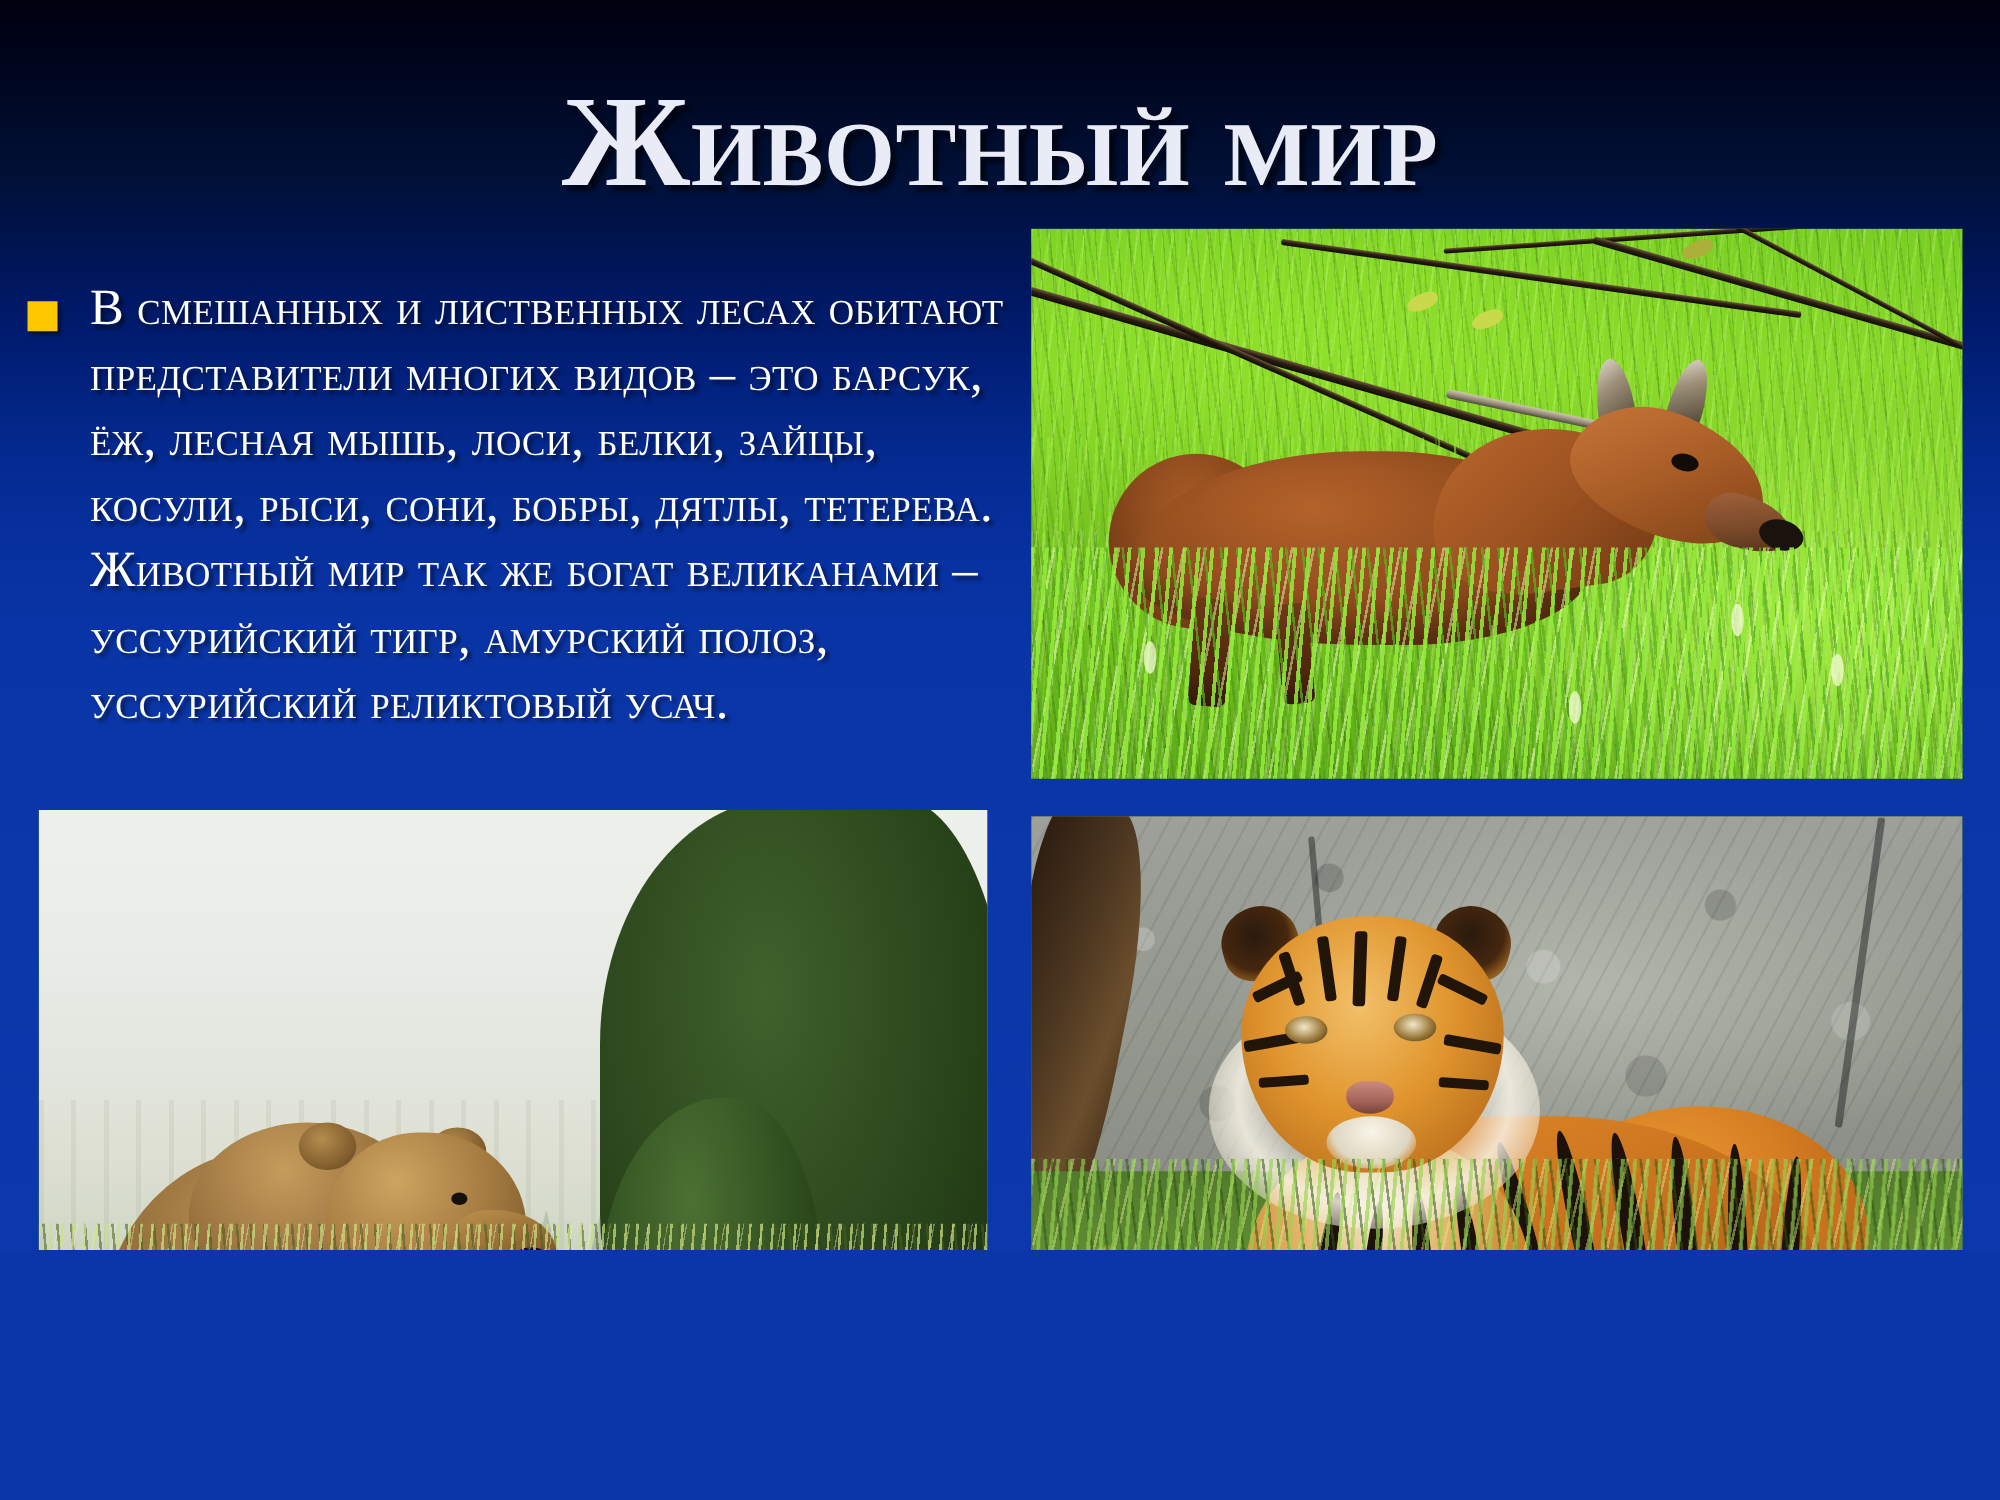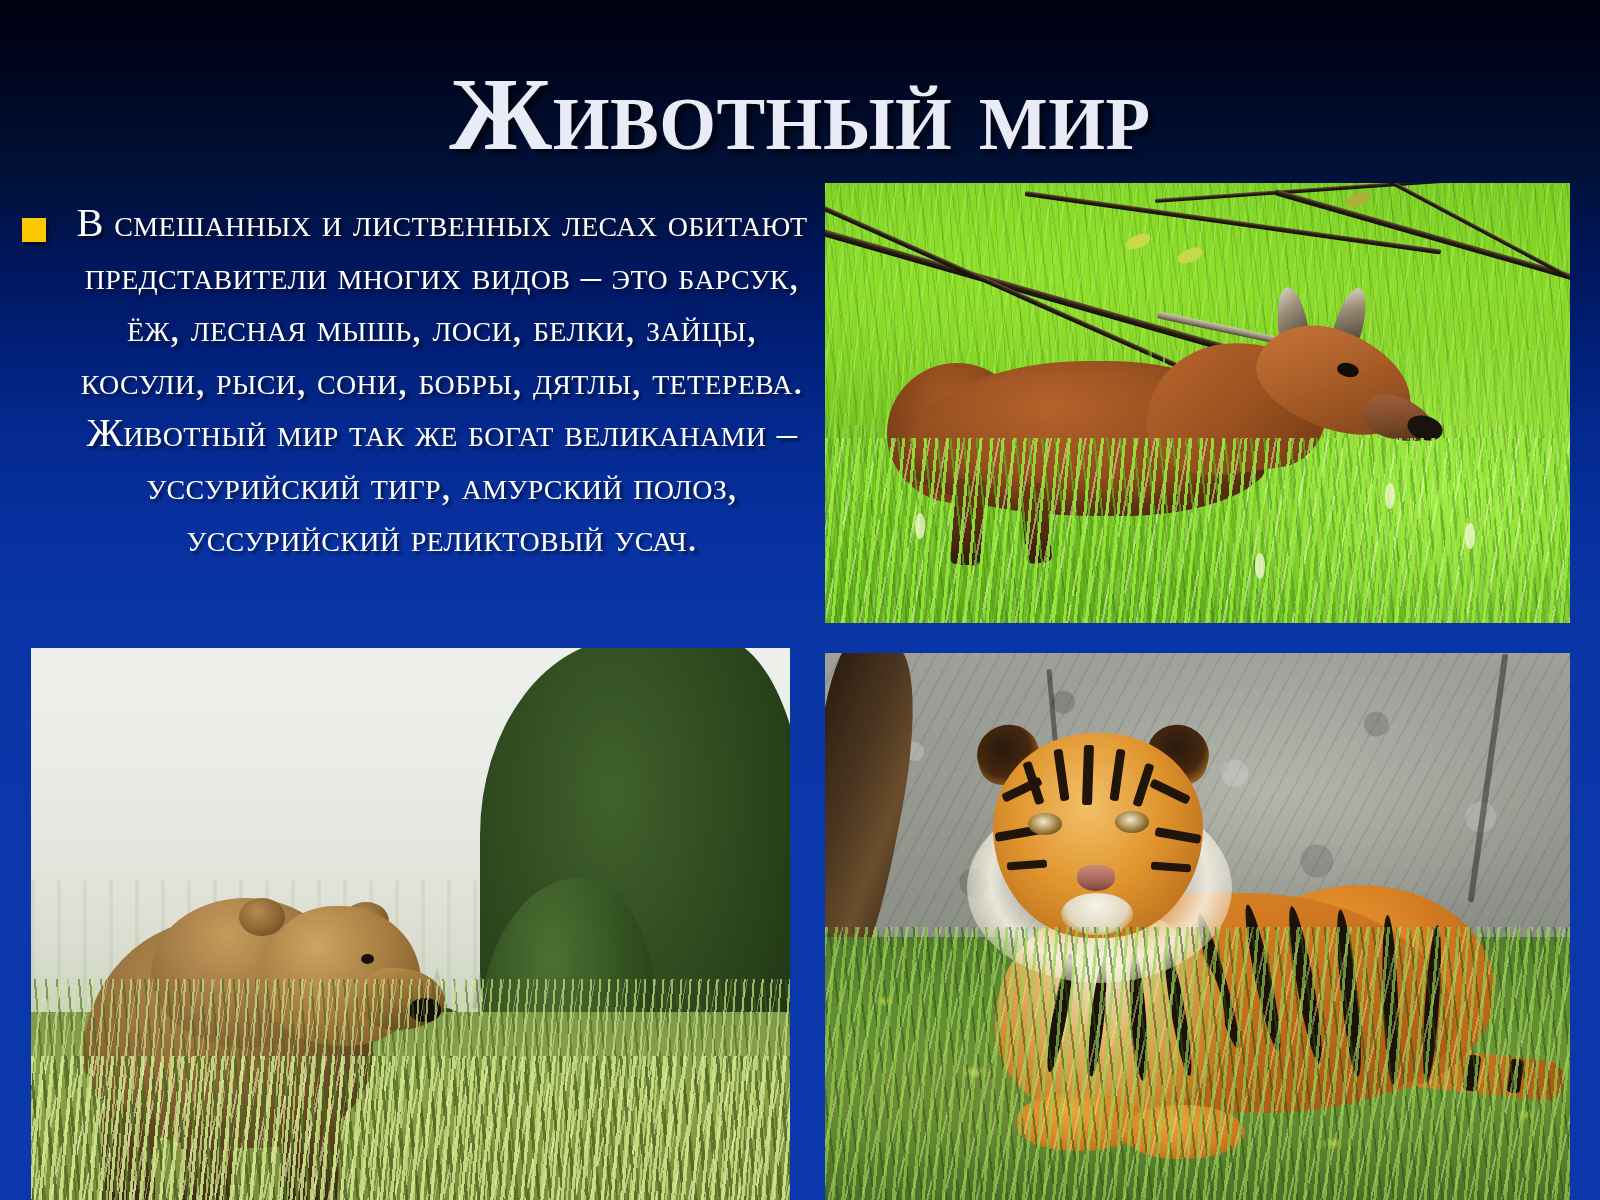--- a/index.html
+++ b/index.html
@@ -11,21 +11,21 @@
   }
 
   body {
     font-family: "Liberation Serif", serif;
     background: #0a36a8;
   }
 
   #slide {
     position: relative;
     width: 1600px;
-    height: 1200px;
+    height: 1000px;
     background: linear-gradient(to bottom,
         #000010 0%,
         #00061f 6%,
         #001036 14%,
         #00165c 22%,
         #011f78 29%,
         #04298f 36%,
         #07309e 43%,
         #0934a5 50%,
         #0a36a8 60%,
@@ -49,25 +49,24 @@
     letter-spacing: 0.5px;
     color: #e9ebf6;
     text-shadow: 5px 5px 3px rgba(0,0,0,0.55);
     white-space: nowrap;
   }
 
   
   #body-block {
     position: absolute;
     left: 12px;
-    top: 197px;
+    top: 220px;
     width: 800px;
     display: flex;
     align-items: flex-start;
-    text-align: center;
   }
 
   #bullet {
     flex: 0 0 auto;
     width: 24px;
     height: 24px;
     margin-top: 21px;
     margin-left: 10px;
     margin-right: 26px;
     background: #fdc800;

